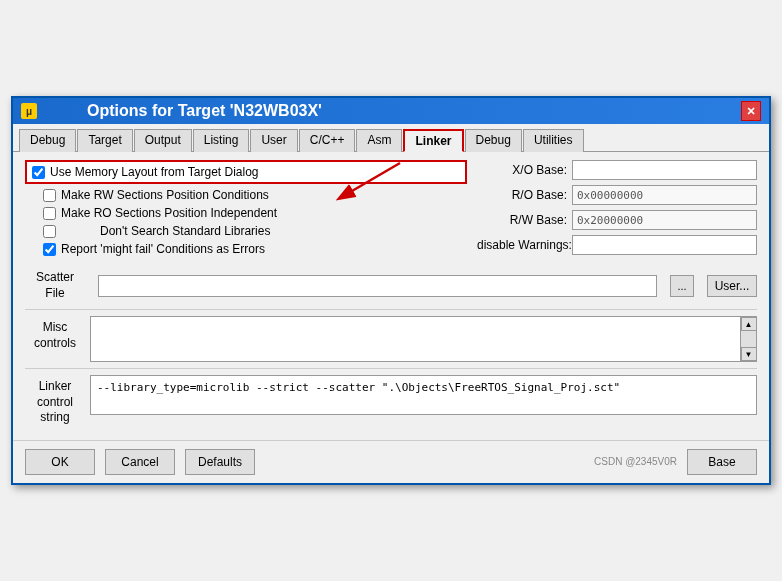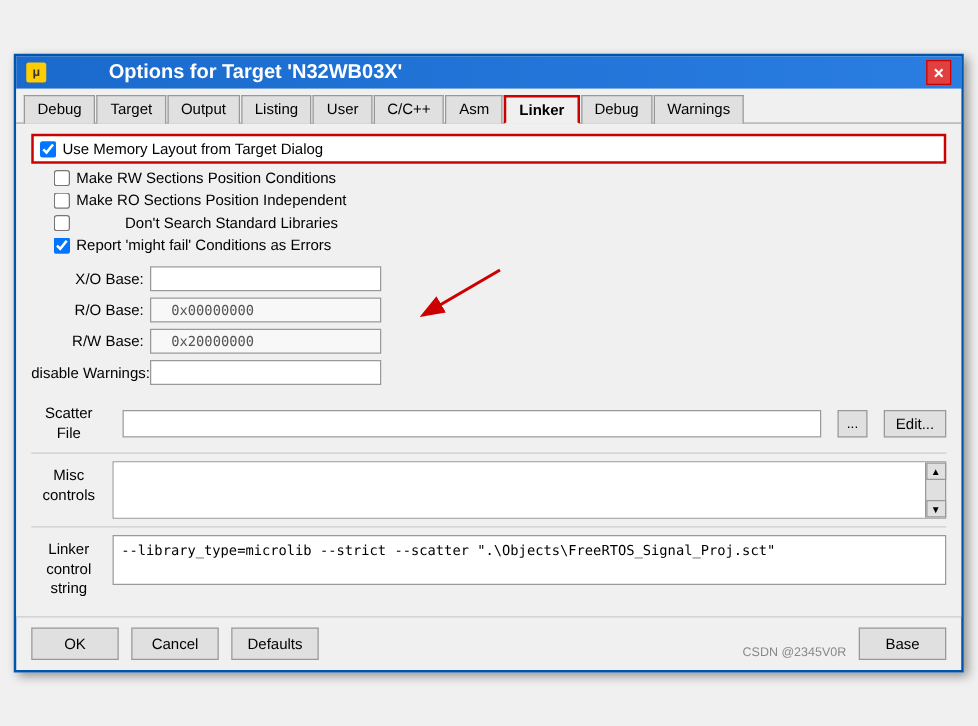--- a/index.html
+++ b/index.html
@@ -89,21 +89,20 @@
       z-index: 1;
     }
     .content {
       padding: 8px 12px;
       background: #f0f0f0;
     }
     .main-area {
       display: flex;
       gap: 10px;
       margin-bottom: 8px;
-      flex-direction: column;
     }
     .left-panel {
       flex: 1;
       min-width: 300px;
     }
     .right-panel {
       width: 280px;
     }
     .checkbox-group {
       display: flex;
@@ -139,21 +138,21 @@
       text-align: right;
       width: 90px;
       font-size: 12px;
       white-space: nowrap;
     }
     .form-input {
       flex: 1;
       height: 20px;
       border: 1px solid #999;
       background: white;
-      padding: 1px 16px;
+      padding: 1px 4px;
       font-size: 11px;
       font-family: monospace;
     }
     .form-input.readonly {
       background: #f8f8f8;
       color: #555;
     }
     .scatter-section {
       display: flex;
       align-items: center;
@@ -319,21 +318,21 @@
   <div class="tabs">
     <div class="tab">Debug</div>
     <div class="tab">Target</div>
     <div class="tab">Output</div>
     <div class="tab">Listing</div>
     <div class="tab">User</div>
     <div class="tab">C/C++</div>
     <div class="tab">Asm</div>
     <div class="tab active">Linker</div>
     <div class="tab">Debug</div>
-    <div class="tab">Warnings</div>
+    <div class="tab">Utilities</div>
   </div>
 
   <div class="content">
     <div class="main-area main-wrapper">
 
       <div class="left-panel">
         <div class="checkbox-group">
           <div class="checkbox-row highlighted">
             <input type="checkbox" checked="" style="">
             <span class="checkbox-label">Use Memory Layout from Target Dialog</span>
@@ -391,21 +390,21 @@
     <div class="scatter-section">
       <div class="scatter-label">
         <span style="white-space: pre-line;">Scatter
 File</span>
       </div>
       <input type="text" class="scatter-input" value="" style="">
       <div class="scatter-browse">
         <span>...</span>
       </div>
       <div class="scatter-edit">
-        <span>Edit...</span>
+        <span>User...</span>
       </div>
     </div>
 
     <div class="divider"></div>
 
     <div class="misc-section">
       <div class="misc-label">
         <span style="white-space: pre-line;">Misc
 controls</span>
       </div>
@@ -432,18 +431,18 @@
       </div>
     </div>
   </div>
 
   <div class="bottom-bar">
     <div class="bottom-left">
       <div class="btn">OK</div>
       <div class="btn">Cancel</div>
       <div class="btn">Defaults</div>
     </div>
-    <div style="display:flex; align-items:flex-end; gap:10px;">
+    <div style="display:flex; align-items:center; gap:10px;">
       <span class="watermark">CSDN @2345V0R</span>
       <div class="btn">Base</div>
     </div>
   </div>
 </div>
 
 </body></html>

